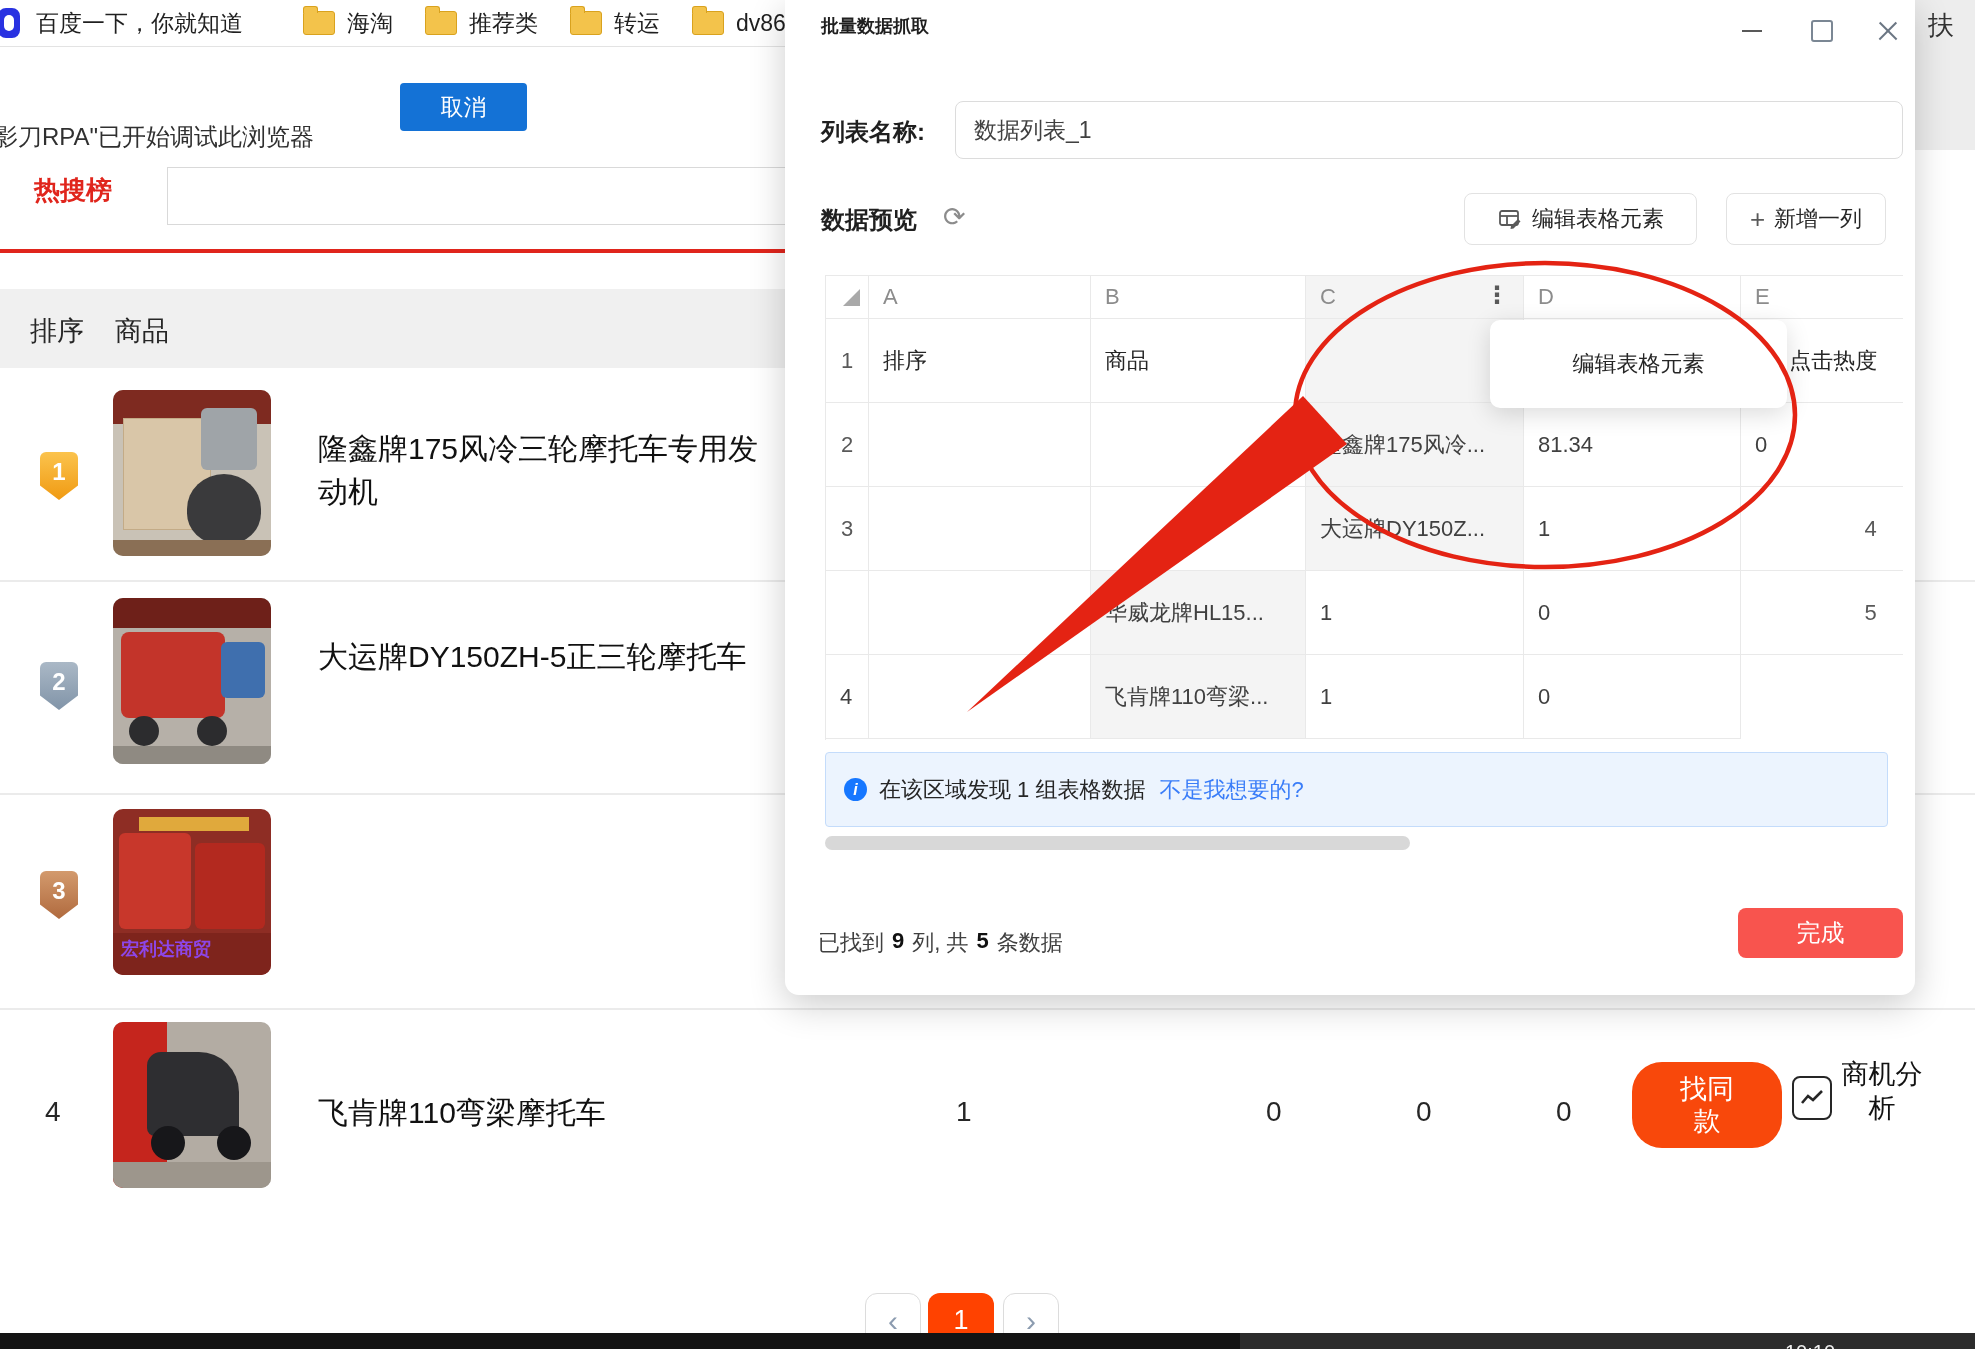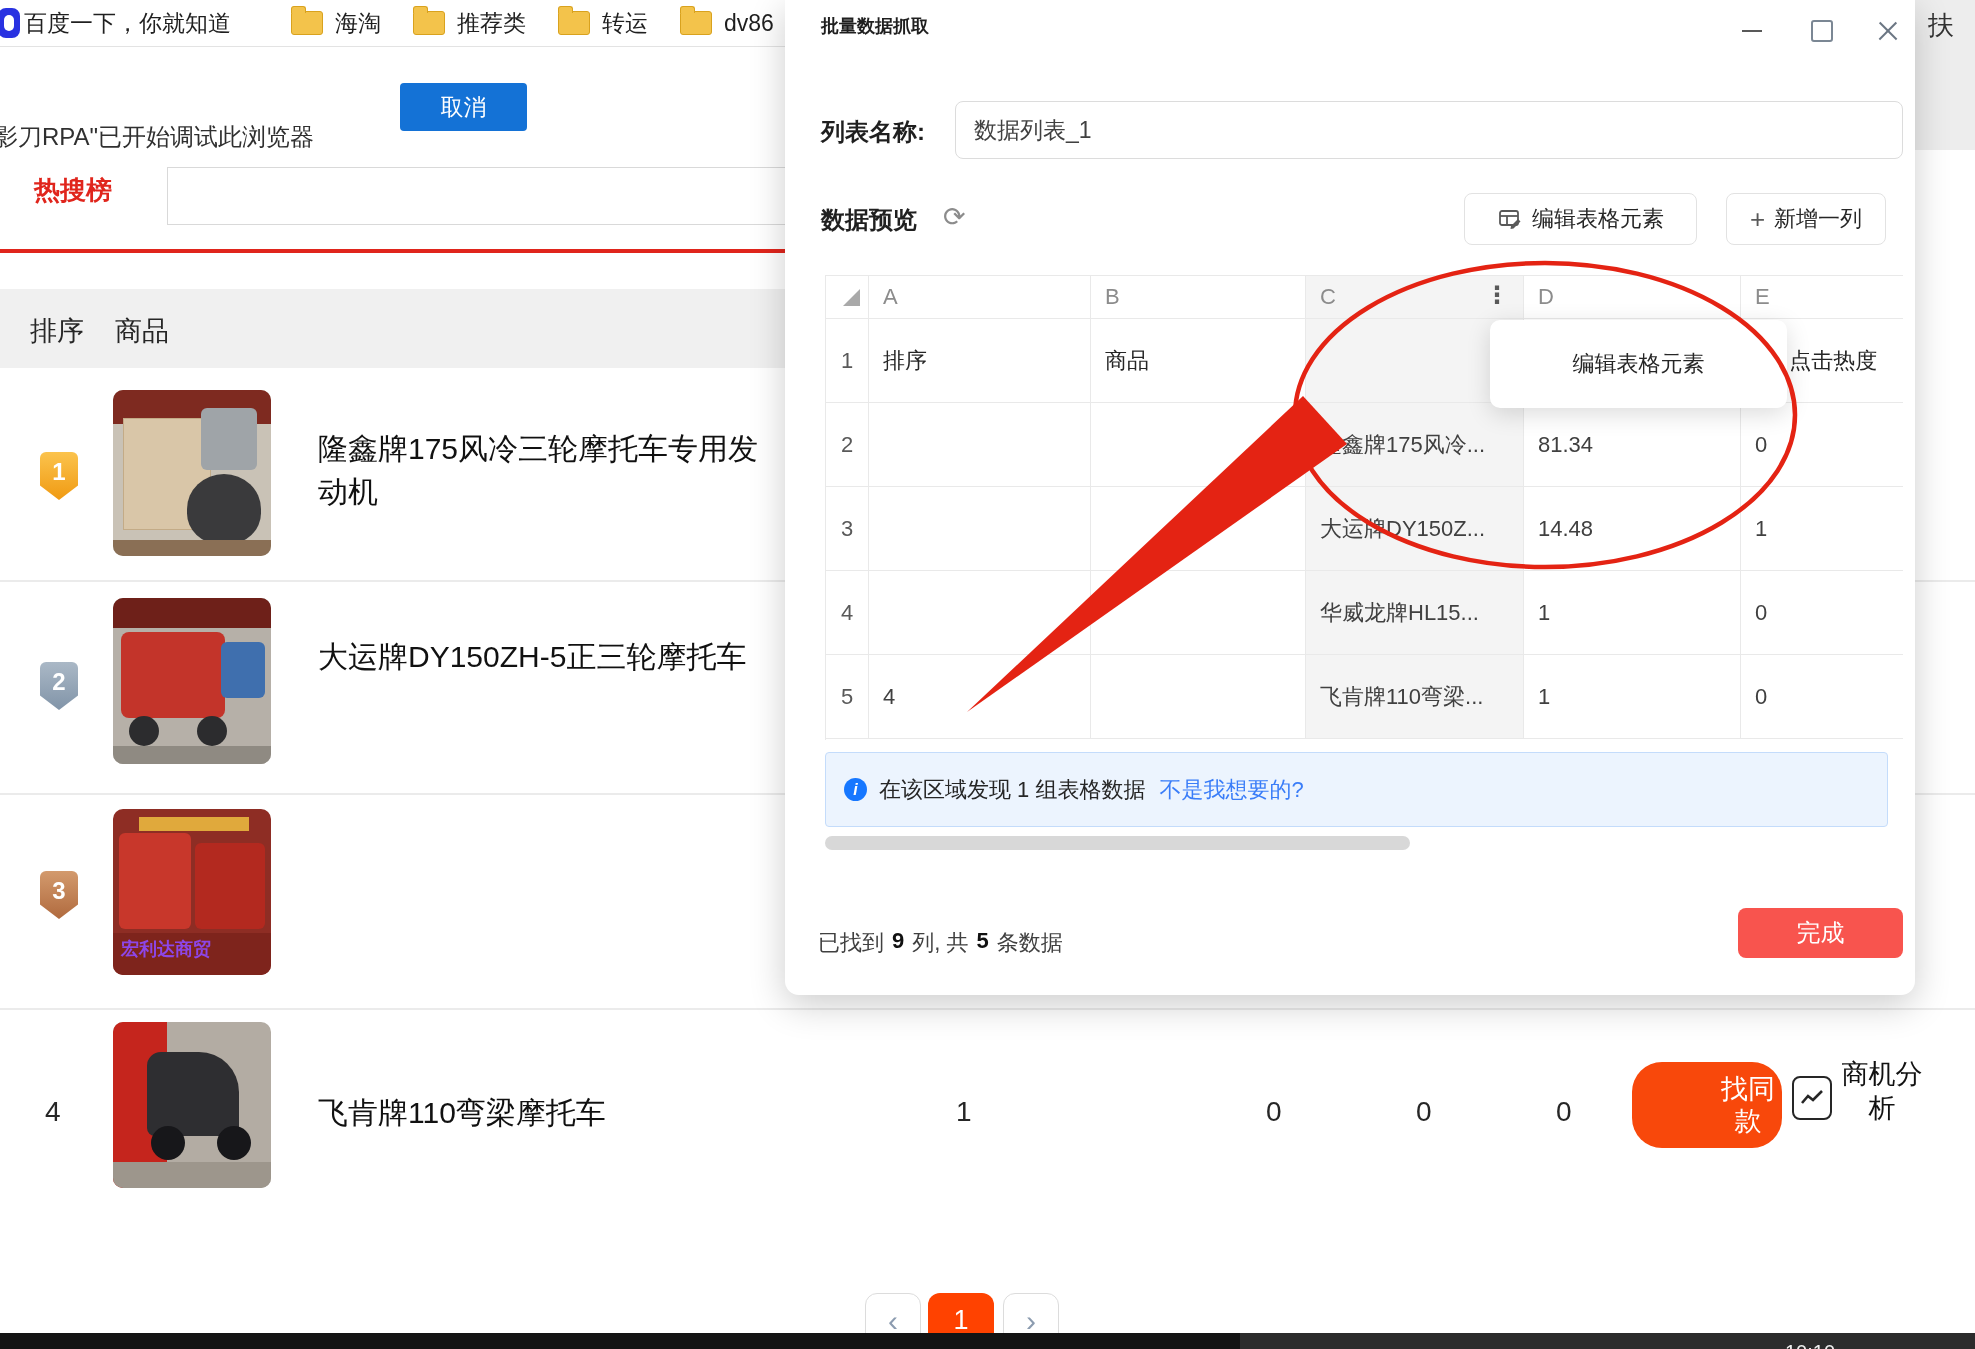--- a/index.html
+++ b/index.html
@@ -26,21 +26,21 @@
   .hdr-lbl{font-size:27px;color:#262626;}
   .rowsep{background:#ebebeb;height:2px;}
   .badge{width:38px;height:48px;color:#fff;font-size:24px;font-weight:bold;display:flex;align-items:flex-start;justify-content:center;padding-top:6px;box-sizing:border-box;
          clip-path:polygon(0 0,100% 0,100% 70%,50% 100%,0 70%);border-radius:6px;}
   .b1{background:linear-gradient(#fbc34d,#f09a12);}
   .b2{background:linear-gradient(#aab8c6,#8194a8);}
   .b3{background:linear-gradient(#d39a6d,#b06a3e);}
   .pimg{width:158px;height:166px;border-radius:10px;overflow:hidden;position:relative;background:#c9c2b6;}
   .ptitle{font-size:30px;color:#111;line-height:1.42;}
   .metric{font-size:28px;color:#262626;}
-  .cta-same{background:#f8480b;color:#fff;font-size:27px;border-radius:30px;display:flex;align-items:center;justify-content:flex-end;text-align:center;line-height:1.2;}
+  .cta-same{background:#f8480b;color:#fff;font-size:27px;border-radius:30px;display:flex;align-items:center;justify-content:center;text-align:center;line-height:1.2;}
   .chart-ic{width:36px;height:40px;border:2.5px solid #262626;border-radius:8px;display:flex;align-items:center;justify-content:center;background:#fff;}
   .biz-lbl{font-size:27px;color:#111;line-height:1.25;text-align:center;}
   
   .pagebtn{width:54px;height:54px;border:1px solid #dcdcdc;border-radius:12px;background:#fff;color:#8c9cb0;font-size:30px;display:flex;align-items:center;justify-content:center;}
   .pagecur{width:66px;height:54px;border-radius:12px;background:#ff4200;color:#fff;font-size:27px;display:flex;align-items:center;justify-content:center;}
   
   .dialog{left:785px;top:0;width:1130px;height:995px;background:#fff;border-radius:0 0 14px 14px;
           box-shadow:0 10px 36px rgba(0,0,0,.20);}
   .dlg-title{font-size:18px;font-weight:bold;color:#1f1f1f;}
   .winbtn{width:34px;height:34px;display:flex;align-items:center;justify-content:center;}
@@ -75,21 +75,21 @@
   .tbar1{background:#141414;} .tbar2{background:#2c2c2c;}
   .clock{color:#eee;font-size:20px;}
   svg{display:block;}
 </style>
 </head>
 <body>
 
 <div class="canvas">
 
   <div class="abs bmbar flex" style="gap:0;">
-    <div class="flex" style="margin-left:6px;gap:4px;">
+    <div class="flex" style="margin-left:6px;gap:16px;">
       <span class="baidu"></span>
       <span class="bmtext">百度一下，你就知道</span>
     </div>
     <div class="flex" style="margin-left:60px;gap:12px;">
       <span class="folder"></span>
       <span class="bmtext">海淘</span>
     </div>
     <div class="flex" style="margin-left:32px;gap:12px;">
       <span class="folder"></span>
       <span class="bmtext">推荐类</span>
@@ -250,21 +250,20 @@
       <div class="cell"></div>
       <div class="cell"></div>
       <div class="cell hl">隆鑫牌175风冷...</div>
       <div class="cell">81.34</div>
       <div class="cell">0</div>
 
       <div class="cell cnum">3</div>
       <div class="cell"></div>
       <div class="cell"></div>
       <div class="cell hl">大运牌DY150Z...</div>
-      <div class="cell">14.48</div>
       <div class="cell">1</div>
 
       <div class="cell cnum">4</div>
       <div class="cell"></div>
       <div class="cell"></div>
       <div class="cell hl">华威龙牌HL15...</div>
       <div class="cell">1</div>
       <div class="cell">0</div>
 
       <div class="cell cnum">5</div>

